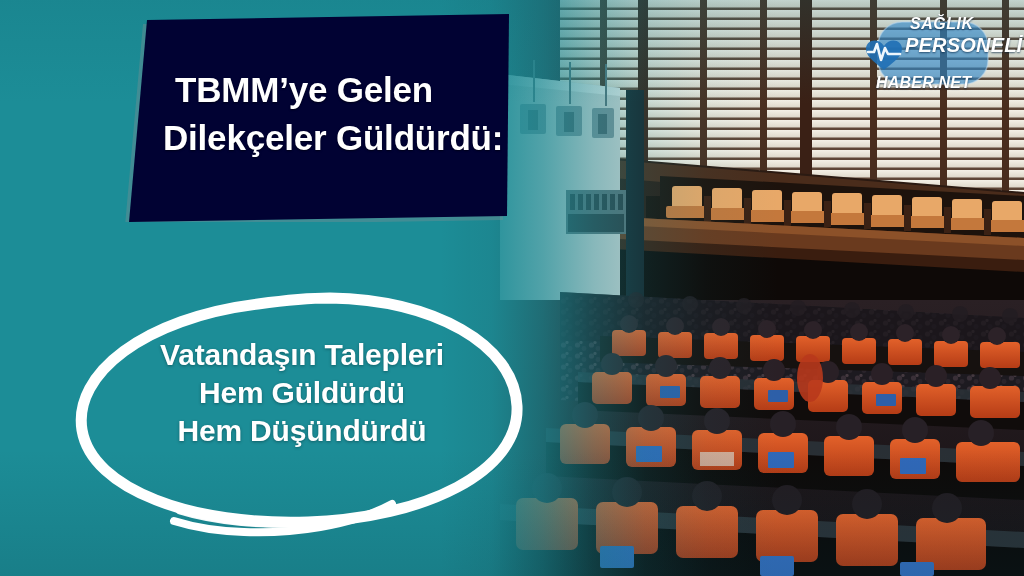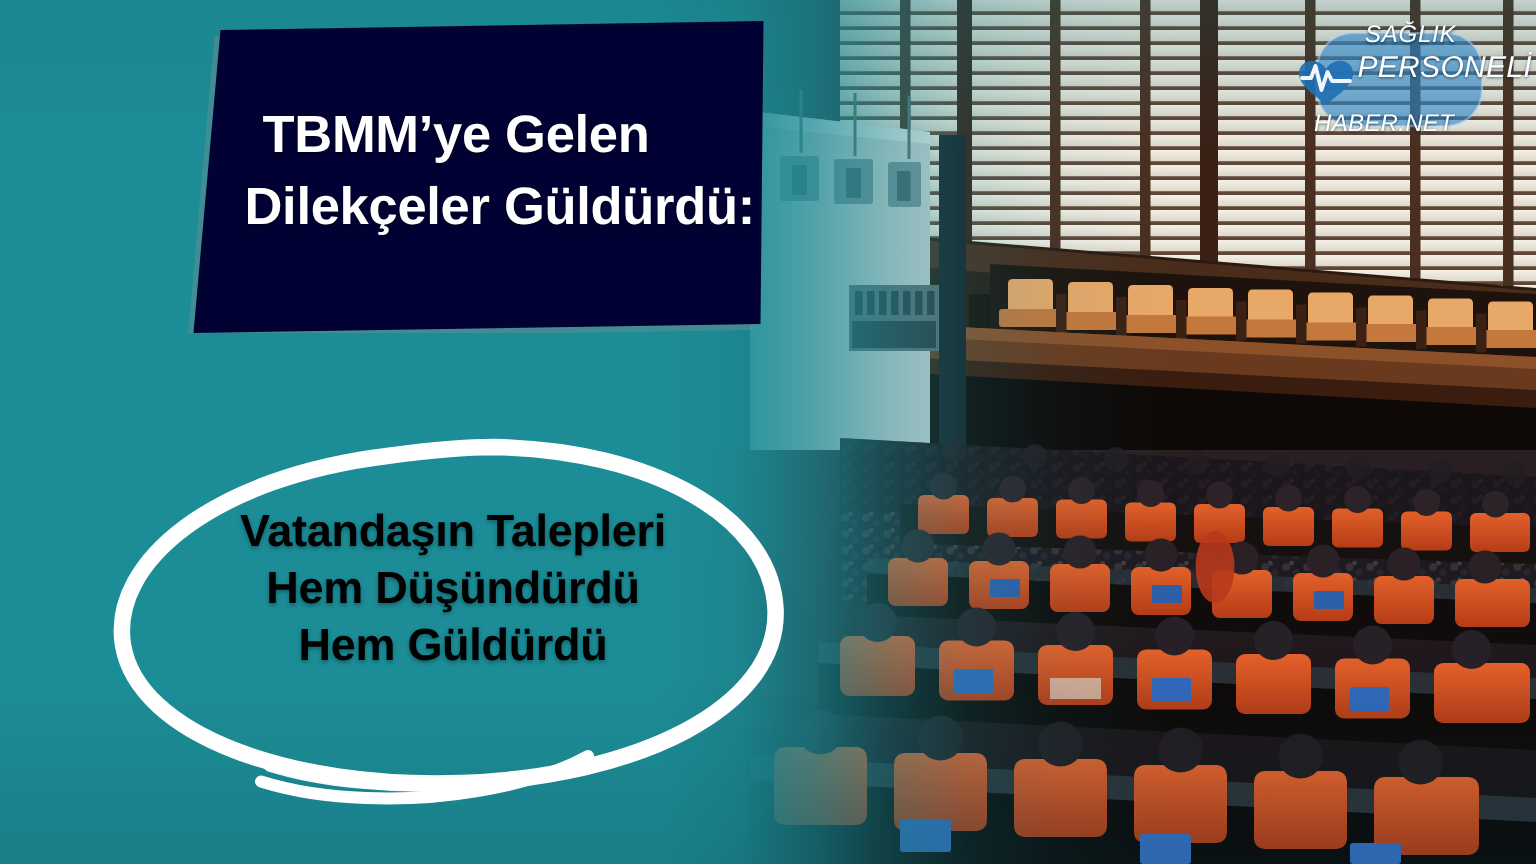--- a/index.html
+++ b/index.html
@@ -69,21 +69,21 @@
     position:absolute;
     left:62px; top:282px;
     width:480px; height:264px;
   }
   #oval-callout svg { position:absolute; inset:0; width:100%; height:100%; }
   #oval-text {
     position:absolute;
     left:0; top:54px;
     width:480px;
     text-align:center;
-    color:#000000;
+    color:#ffffff;
     font-weight:bold;
     font-size:30px;
     line-height:1.27;
     letter-spacing:-0.2px;
     text-shadow:0 1px 3px rgba(0,40,45,0.45);
   }
   #oval-text span { display:block; }
 
   
   #logo {
@@ -91,21 +91,21 @@
     left:862px; top:18px;
     width:128px; height:70px;
   }
   #logo svg { position:absolute; inset:0; width:100%; height:100%; }
   #logo-text {
     position:absolute; inset:0;
     padding-left:42px;
     display:flex; flex-direction:column;
     justify-content:center;
     color:#ffffff;
-    font-weight:normal;
+    font-weight:bold;
     font-style:italic;
     line-height:1.0;
     text-shadow:0 1px 2px rgba(0,30,60,0.65);
   }
   #logo-text .lg1 { font-size:16px; letter-spacing:0.5px; margin-left:6px; }
   #logo-text .lg2 { font-size:20px; letter-spacing:0.2px; margin-top:3px; margin-left:1px; }
   #logo-text .lg3 { font-size:16px; letter-spacing:0.2px; margin-top:20px; margin-left:-28px; }
 </style>
 </head>
 <body>
@@ -452,22 +452,22 @@
                  C 132,244 30,208 20,148
                  C 11,92 82,36 196,22
                  C 218,19 244,16 268,16 Z" stroke-width="11"></path>
 
         <path d="M250,240 C 200,244 150,238 118,228" stroke-width="9" opacity="0.95"></path>
         <path d="M330,222 C 290,244 228,252 182,250 C 150,249 128,244 112,239" stroke-width="8"></path>
       </g>
     </svg>
     <div id="oval-text">
       <span>Vatandaşın Talepleri</span>
+      <span>Hem Güldürdü</span>
       <span>Hem Düşündürdü</span>
-      <span>Hem Güldürdü</span>
     </div>
   </div>
 
   <div id="logo">
     <svg viewBox="0 0 128 70">
       <rect x="16" y="4" width="110" height="62" rx="24" fill="#2f86c8" opacity="0.62"></rect>
       <rect x="16" y="4" width="110" height="62" rx="24" fill="none" stroke="#bcd9f2" stroke-width="1.5" opacity="0.5"></rect>
 
       <g>
         <path d="M22,28

